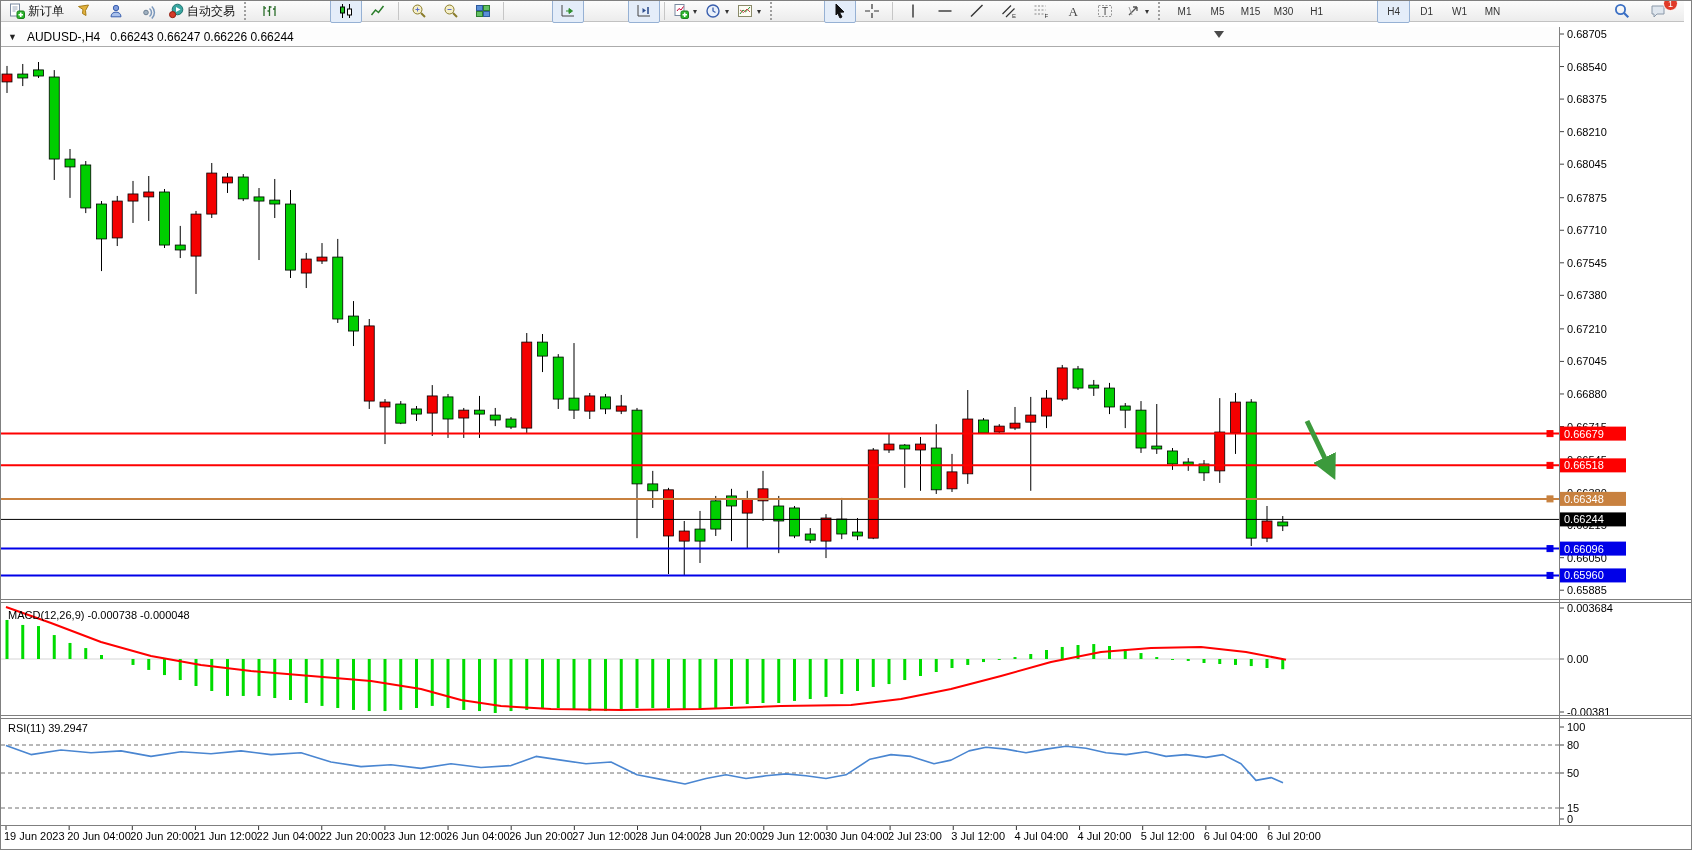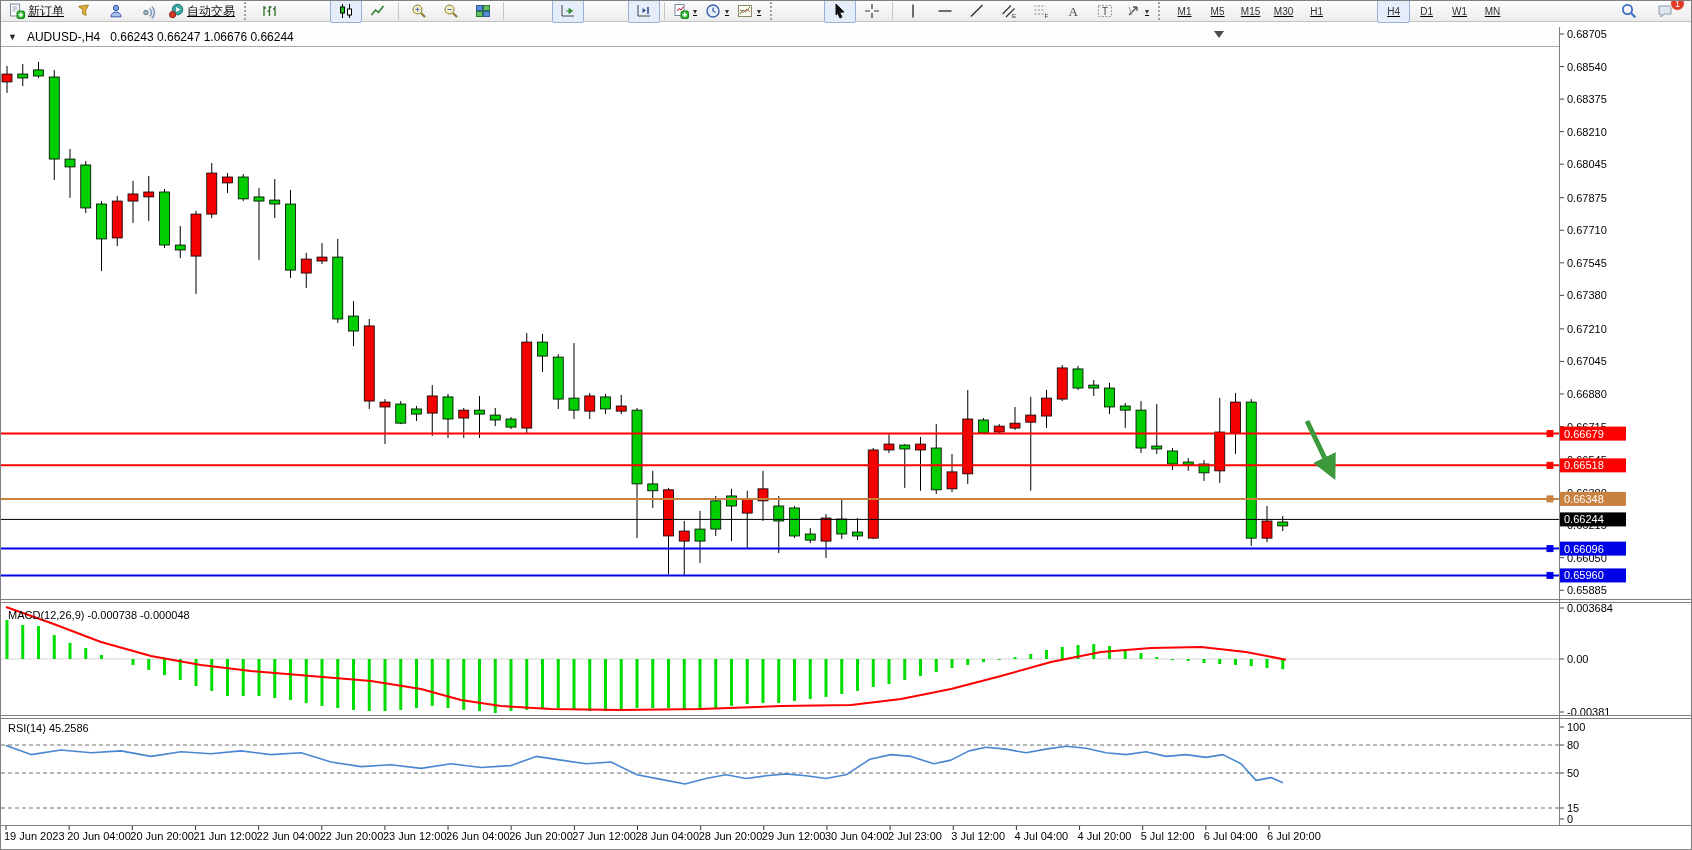--- a/index.html
+++ b/index.html
@@ -1,18 +1,18 @@
 <!DOCTYPE html>
 <html><head>
 <meta charset="utf-8">
 <style>
   html,body{margin:0;padding:0;background:#e8e8e8;font-family:"Liberation Sans",sans-serif;}
   #frame{position:relative;width:1692px;height:850px;background:#fff;overflow:hidden;border:1px solid #808080;box-sizing:border-box;}
-  .toolbar{position:absolute;top:0;left:0;right:0;height:21px;display:flex;align-items:center;
-    background:linear-gradient(#fcfcfc,#ececec);border-bottom:1px solid #c2c2c2;padding:0 4px;box-sizing:border-box;text-decoration:underline;}
+  .toolbar{position:absolute;top:0;left:0;right:7px;height:21px;display:flex;align-items:center;
+    background:linear-gradient(#fcfcfc,#ececec);border-bottom:1px solid #c2c2c2;padding:0 4px;box-sizing:border-box;}
   .tb-btn{display:flex;align-items:center;justify-content:center;height:22px;min-width:24px;
     border:1px solid transparent;border-radius:2px;gap:3px;padding:0 3px;font-size:12px;color:#111;cursor:default;}
   .tb-btn.selected{border-color:#96b1d4;background:#e4edf9;margin-left:44px;}
   .tb-btn .caret{font-size:8px;color:#333;margin-left:1px;}
   .tb-sep{width:1px;height:18px;background:#c6c6c6;margin:0 4px;}
   .tb-grip{width:3px;height:18px;margin:0 5px;border-left:2px dotted #9f9f9f;}
   .tf-btn{font-size:10px;color:#333;min-width:25px;}
   .right-cluster{margin-left:auto;display:flex;align-items:center;gap:4px;padding-right:6px;}
   .chat-wrap{position:relative;}
   .badge{position:absolute;top:-4px;right:-5px;background:#e03a28;color:#fff;font-size:9px;width:13px;height:13px;
@@ -238,21 +238,21 @@
           <svg width="16" height="16" viewBox="0 0 16 16">
             <path d="M2 3h12v8H7l-3 3v-3H2z" fill="#dfe6ee" stroke="#8a98a8"></path>
           </svg>
           <span class="badge">1</span>
         </div>
       </div>
     </div>
   <div class="titlebar">
     <span class="tri">▼</span>
     <span>AUDUSD-,H4</span>
-    <span>0.66243 0.66247 1.06676 0.66244</span>
+    <span>0.66243 0.66247 0.66226 0.66244</span>
   </div>
   <svg id="chart" width="1692" height="824" viewBox="0 0 1692 824">
       <g>
         <line x1="6" y1="38.9528800000013" x2="6" y2="65.97476000000094" stroke="#000000" stroke-width="1"></line>
         <rect x="1" y="47.03972000000172" width="10" height="7.8895999999991275" fill="#F40000" stroke="#000" stroke-width="0.8"></rect>
         <line x1="21.75" y1="36.98048000000152" x2="21.75" y2="59.07136000000171" stroke="#000000" stroke-width="1"></line>
         <rect x="16.75" y="47.03972000000172" width="10" height="3.9447999999995673" fill="#00CE00" stroke="#000" stroke-width="0.8"></rect>
         <line x1="37.5" y1="35.00808000000173" x2="37.5" y2="50.98452000000129" stroke="#000000" stroke-width="1"></line>
         <rect x="32.5" y="42.89768000000086" width="10" height="6.114440000000641" fill="#00CE00" stroke="#000" stroke-width="0.8"></rect>
         <line x1="53.25" y1="43.094919999999966" x2="53.25" y2="152.95760000000143" stroke="#000000" stroke-width="1"></line>
@@ -645,14 +645,14 @@
         <defs>
           <marker id="ah" markerWidth="5" markerHeight="5" refX="3" refY="2.5" orient="auto">
             <path d="M0 0L5 2.5L0 5z" fill="#3C9A3C"></path>
           </marker>
         </defs>
         <line x1="1306" y1="394" x2="1330" y2="444" stroke="#3C9A3C" stroke-width="5" marker-end="url(#ah)"></line>
       </g>
       <polygon points="1213,4 1223,4 1218,11" fill="#4a4a4a"></polygon>
     </svg>
   <div class="pane-label" style="top:599px;left:7px;margin-top:9px;">MACD(12,26,9) -0.000738 -0.000048</div>
-  <div class="pane-label" style="top:721px;left:7px;">RSI(14) 45.2586</div>
+  <div class="pane-label" style="top:721px;left:7px;">RSI(11) 39.2947</div>
 </div>
 
 </body></html>

